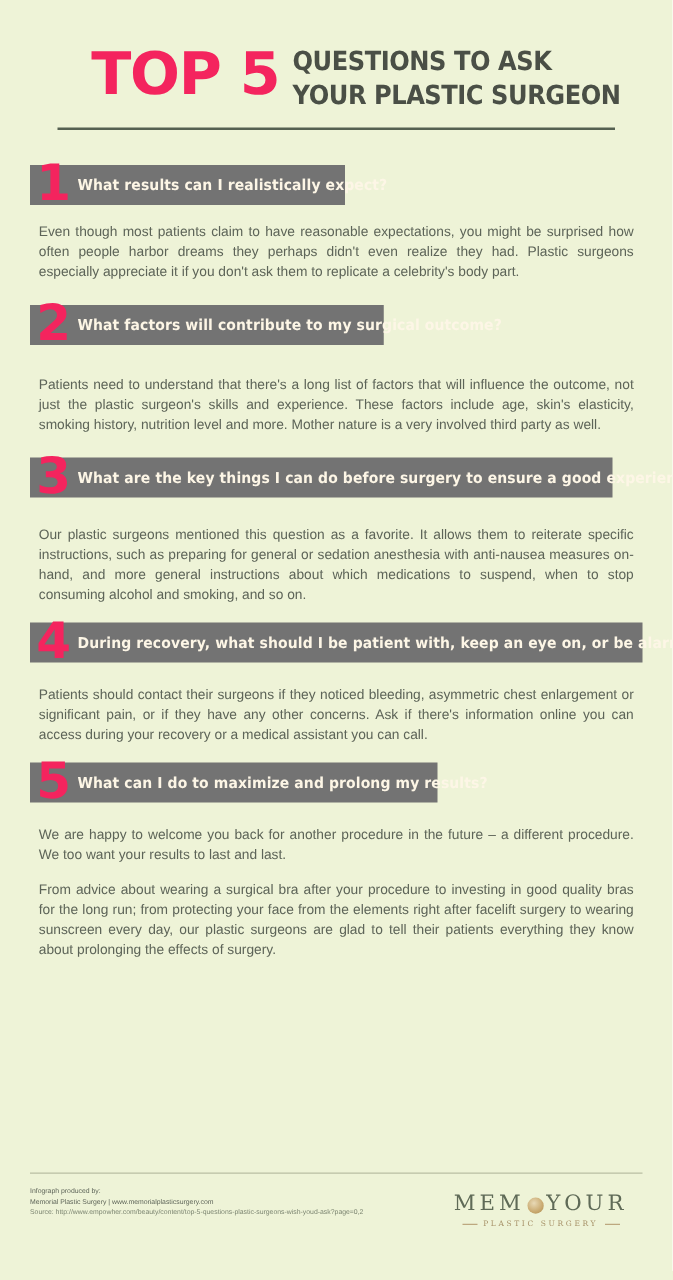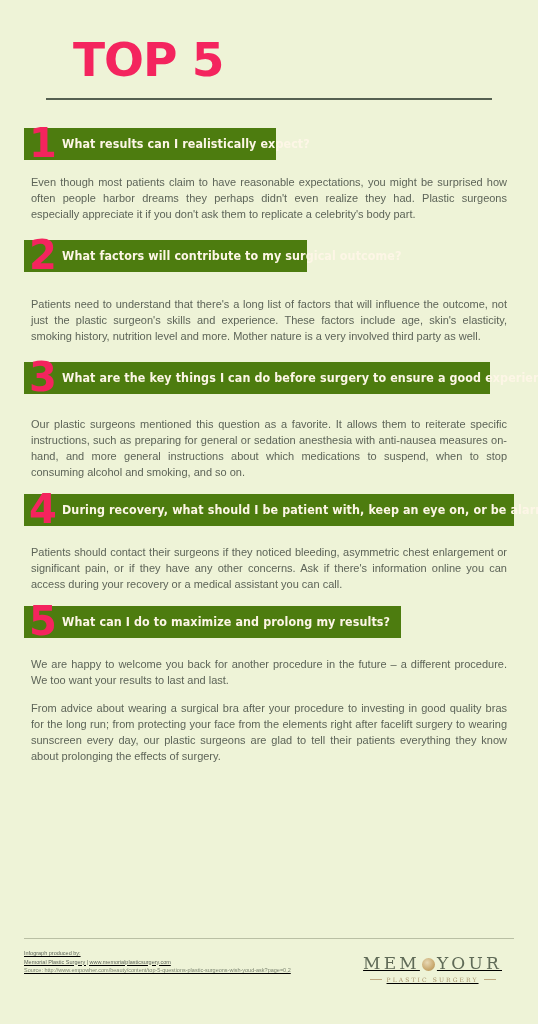--- a/index.html
+++ b/index.html
@@ -71,21 +71,21 @@
     position: relative;
     padding-left: 28px;
     height: 32px;
     margin-bottom: 4px;
   }
   .qbar {
     position: absolute;
     left: 24px;
     top: 0;
     height: 32px;
-    background: #4d7c0f;
+    background: #737373;
     display: flex;
     align-items: center;
     box-sizing: border-box;
     padding-left: 38px;
     padding-right: 14px;
   }
   .qbar-text {
     color: #fdf6e6;
     font-family: "DejaVu Sans", sans-serif;
     font-size: 12px;
@@ -134,21 +134,20 @@
   .footer-rule {
     width: 100%;
     height: 1px;
     background: #b9bfa4;
     margin-bottom: 10px;
   }
   .footer-row {
     display: flex;
     justify-content: space-between;
     align-items: flex-start;
-    text-decoration: underline;
   }
   .credits {
     color: #5d6458;
     font-size: 5.5px;
     line-height: 8.5px;
     max-width: 300px;
   }
   .credits .src {
     color: #7b8470;
     word-break: break-all;
@@ -198,20 +197,24 @@
   }
 </style>
 </head>
 <body>
 
 <div class="page">
 
   <div class="header">
     <div class="header-inner">
       <div class="top5">TOP 5</div>
+      <div>
+        <div class="htitle">QUESTIONS TO ASK</div>
+        <div class="htitle">YOUR PLASTIC SURGEON</div>
+      </div>
     </div>
   </div>
   <div class="header-rule"></div>
 
   <div class="content">
 
     <div class="qsection">
       <div class="qbar-wrap">
         <div class="qbar" style="width:252px">
           <span class="qbar-text">What results can I realistically expect?</span>
@@ -254,21 +257,21 @@
         </div>
         <div class="qnum">4</div>
       </div>
       <div class="qbody" style="padding-top:14px">
         <p>Patients should contact their surgeons if they noticed bleeding, asymmetric chest enlargement or significant pain, or if they have any other concerns. Ask if there's information online you can access during your recovery or a medical assistant you can call.</p>
       </div>
     </div>
 
     <div class="qsection" style="margin-top:14px">
       <div class="qbar-wrap">
-        <div class="qbar" style="width:377px">
+        <div class="qbar" style="width:326px">
           <span class="qbar-text">What can I do to maximize and prolong my results?</span>
         </div>
         <div class="qnum">5</div>
       </div>
       <div class="qbody" style="padding-top:14px">
         <p>We are happy to welcome you back for another procedure in the future – a different procedure. We too want your results to last and last.</p>
         <p>From advice about wearing a surgical bra after your procedure to investing in good quality bras for the long run; from protecting your face from the elements right after facelift surgery to wearing sunscreen every day, our plastic surgeons are glad to tell their patients everything they know about prolonging the effects of surgery.</p>
       </div>
     </div>
 

